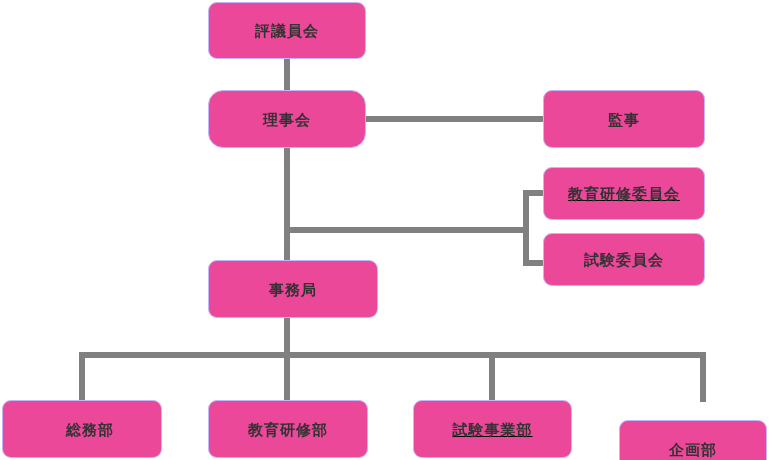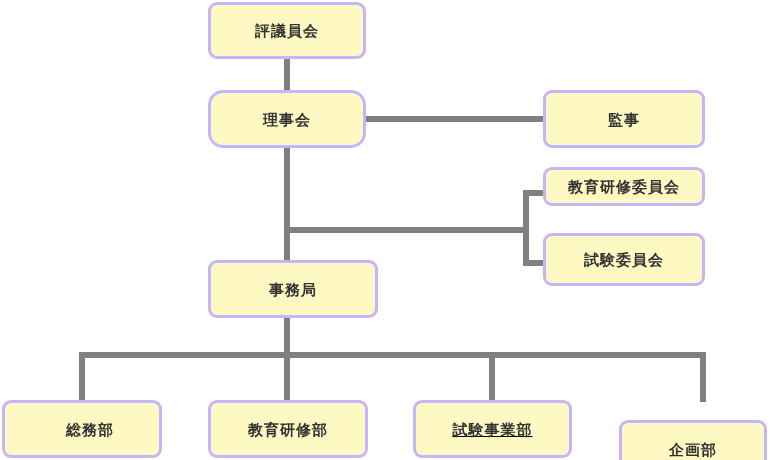--- a/index.html
+++ b/index.html
@@ -20,22 +20,22 @@
   }
   
   .connector {
     position: absolute;
     background: #808080;
   }
   
   .node {
     position: absolute;
     box-sizing: border-box;
-    background: #fef9c3;
-    border: 3px solid #c4b5fd;
+    background: #ec4899;
+    border: 1px solid #c4b5fd;
     border-radius: 9px;
     display: flex;
     align-items: center;
     justify-content: center;
     z-index: 2;
   }
   .node-label {
     font-size: 15px;
     font-weight: bold;
     color: #333333;
@@ -81,21 +81,21 @@
   </div>
 
   <div class="node" style="left:208px; top:90px; width:158px; height:58px;border-radius:15px;">
     <span class="node-label">理事会</span>
   </div>
 
   <div class="node" style="left:543px; top:90px; width:162px; height:58px;">
     <span class="node-label">監事</span>
   </div>
 
-  <div class="node" style="left:543px; top:167px; width:162px; height:39px;">
+  <div class="node" style="left:543px; top:167px; width:162px; height:53px;text-decoration:underline;">
     <span class="node-label">教育研修委員会</span>
   </div>
 
   <div class="node" style="left:543px; top:233px; width:162px; height:53px;align-items:center;">
     <span class="node-label">試験委員会</span>
   </div>
 
   <div class="node" style="left:208px; top:260px; width:170px; height:58px;">
     <span class="node-label">事務局</span>
   </div>

